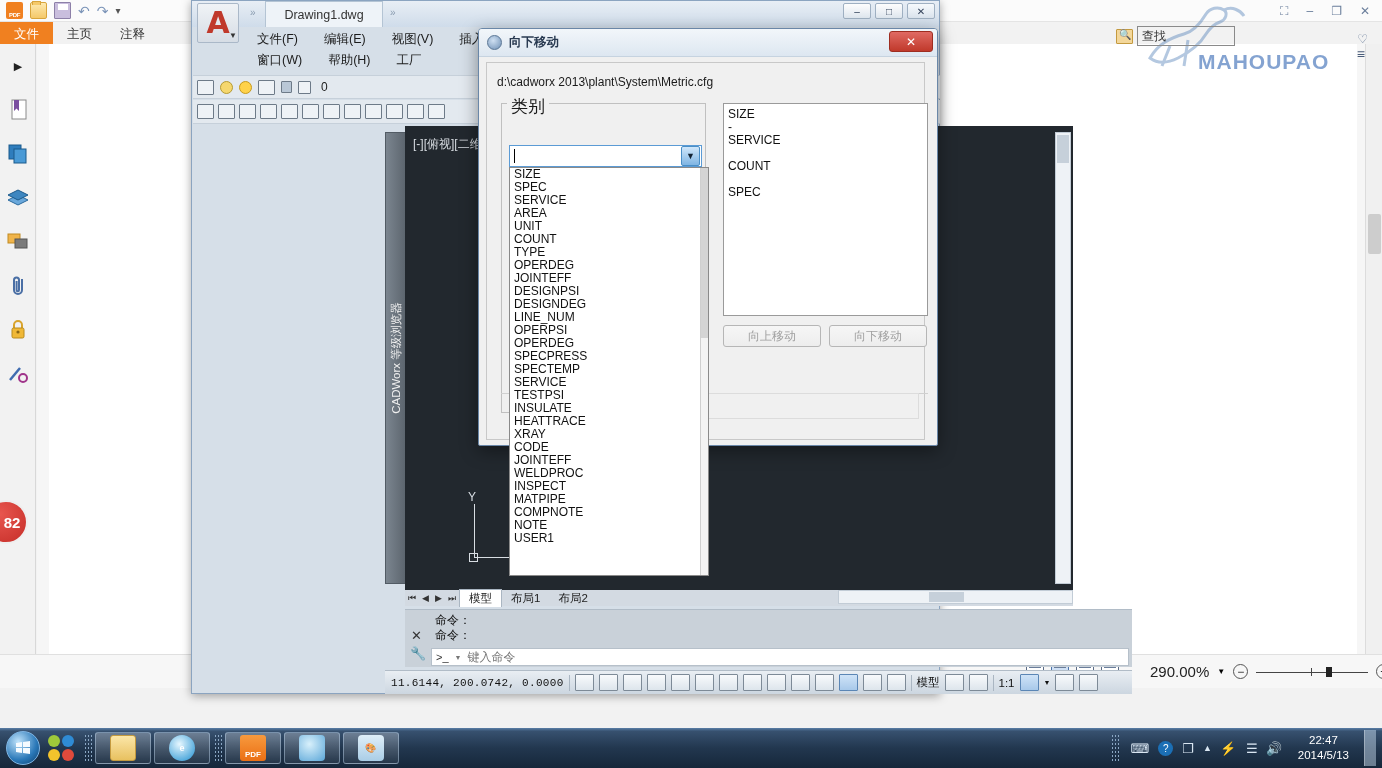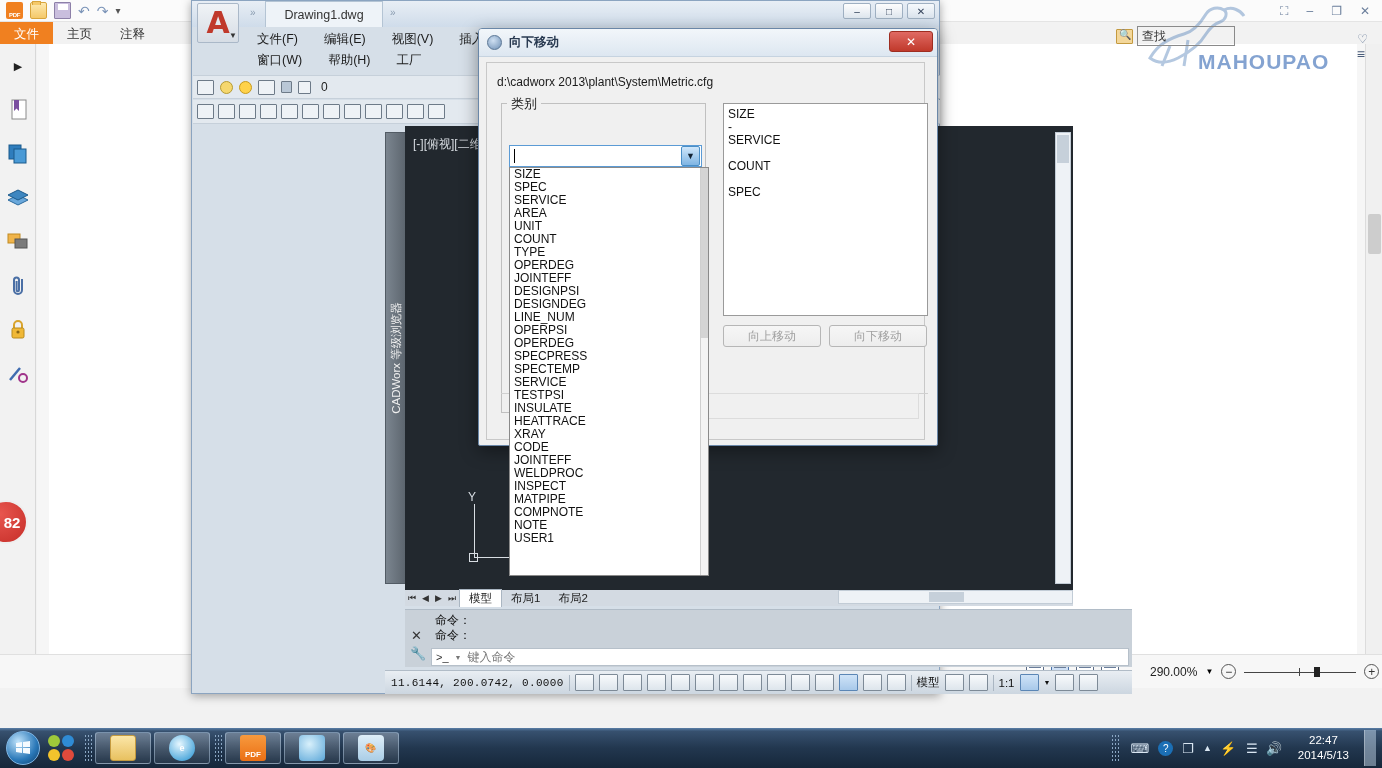--- a/index.html
+++ b/index.html
@@ -123,21 +123,21 @@
   .view-ico {
     width: 18px; height: 16px; border: 1px solid #5a6b86; border-radius: 1px;
     background: #fff; position: relative;
   }
   .view-ico.sel { background: #cfe0f5; border-color: #4b74ab; }
   .view-ico:before {
     content:""; position:absolute; left:2px; top:2px; right:2px; height:1px;
     background:#6a7d9a; box-shadow:0 3px 0 #6a7d9a, 0 6px 0 #6a7d9a, 0 9px 0 #6a7d9a;
   }
   .zoom-group { position: absolute; left: 1150px; display: flex; align-items: center; gap: 8px; }
-  .zoom-val { font-size: 12px; color: #222; }
+  .zoom-val { font-size: 15px; color: #222; }
   .circ-btn {
     width: 15px; height: 15px; border: 1px solid #555; border-radius: 50%;
     display: flex; align-items: center; justify-content: center;
     font-size: 12px; color: #333; line-height: 1;
   }
   .zoom-slider { position: relative; width: 112px; height: 14px; }
   .zoom-slider .track { position: absolute; top: 7px; left: 0; width: 112px; height: 1px; background: #444; }
   .zoom-slider .tick { position: absolute; top: 3px; left: 55px; width: 1px; height: 8px; background: #444; }
   .zoom-slider .knob { position: absolute; top: 2px; left: 70px; width: 6px; height: 10px; background: #222; }
 
@@ -351,21 +351,21 @@
   }
   .dlg-path {
     position: absolute; left: 10px; top: 12px; font-size: 12px; color: #1a1a1a;
   }
   .group-box {
     position: absolute; left: 14px; top: 40px; width: 205px; height: 310px;
     border: 1px solid #c0c0c0;
   }
   .group-legend {
     position: absolute; left: 20px; top: 32px; background: #f0f0f0;
-    padding: 0 4px; font-size: 13px; color: #1a1a1a;
+    padding: 0 4px; font-size: 17px; color: #1a1a1a;
   }
   .combo-wrap {
     position: absolute; left: 22px; top: 82px; width: 193px; height: 22px;
   }
   .combo {
     width: 193px; height: 22px; background: #fff;
     border: 1px solid #5b9bd5; display: flex; align-items: center;
   }
   .combo-text {
     flex: 1; padding-left: 4px; font-size: 12px; color: #111;

